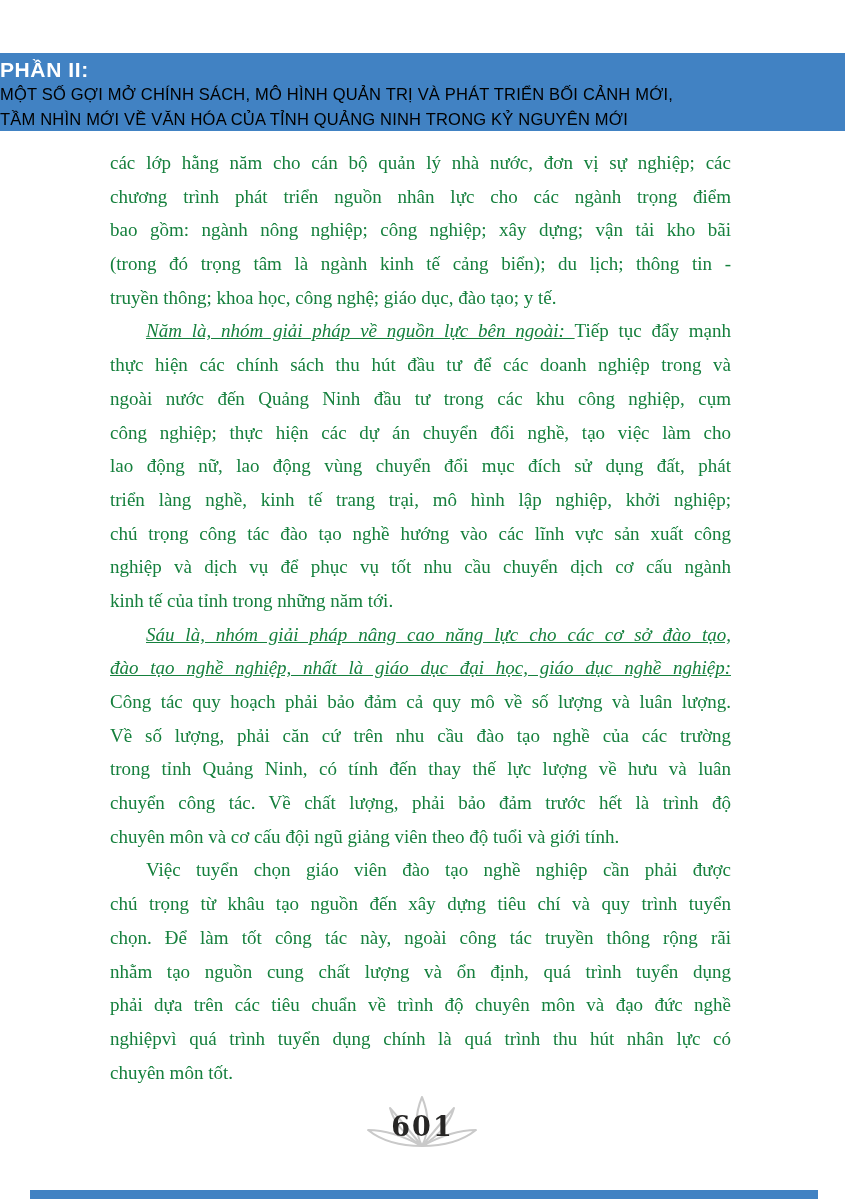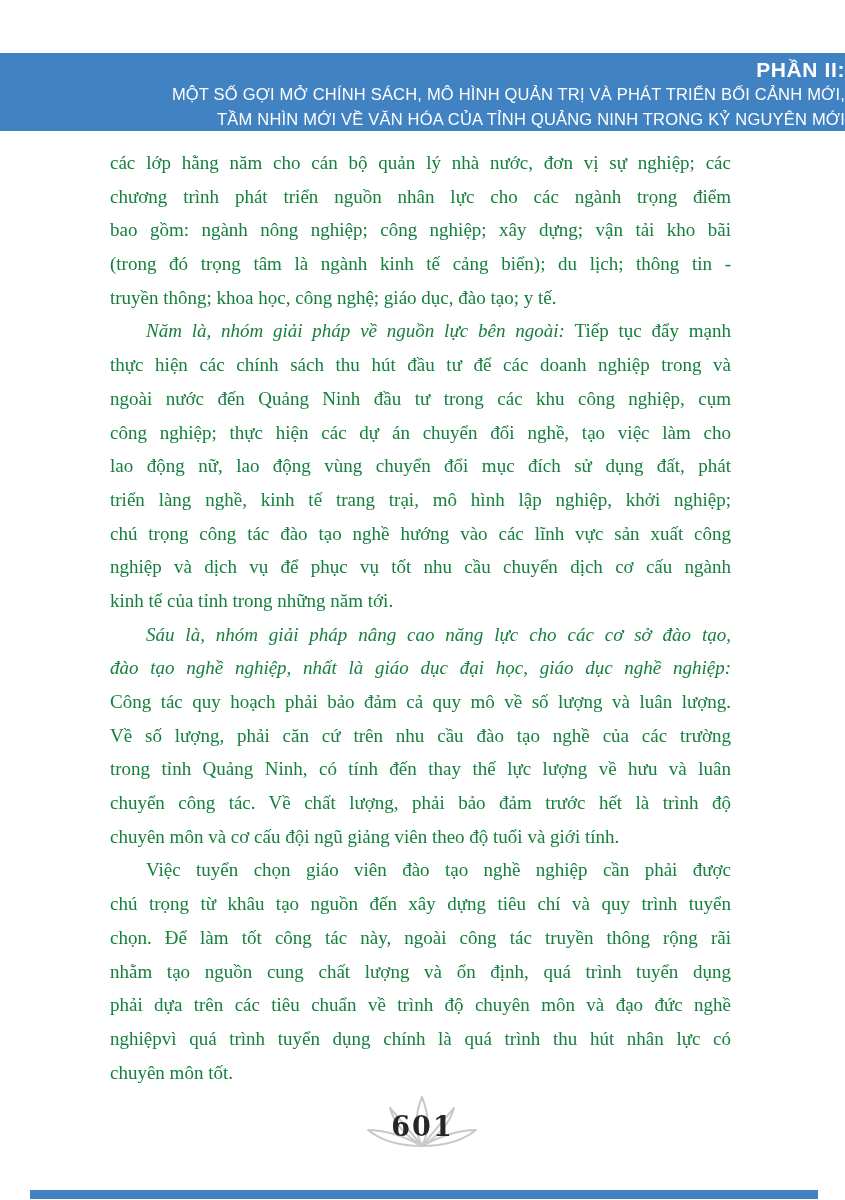--- a/index.html
+++ b/index.html
@@ -10,34 +10,34 @@
     overflow: hidden;
     font-family: "Liberation Serif", serif;
   }
 
   
   .banner {
     position: absolute;
     left: 0; top: 53px;
     width: 845px; height: 78px;
     background: #4182c3;
-    text-align: right;
+    text-align: left;
     font-family: "Liberation Sans", sans-serif;
     box-sizing: border-box;
     padding-top: 4px;
   }
   .banner-line1 {
     color: #ffffff;
     font-size: 21px;
     font-weight: bold;
     line-height: 25px;
     letter-spacing: 0.6px;
   }
   .banner-line2, .banner-line3 {
-    color: #ffffff;
+    color: #000000;
     font-size: 16.5px;
     font-weight: 500;
     line-height: 24.5px;
     letter-spacing: 0.2px;
   }
 
   
   .content {
     position: absolute;
     left: 110px; top: 146px;
@@ -52,21 +52,21 @@
     text-align-last: justify;
     -moz-text-align-last: justify;
     overflow: hidden;
     white-space: nowrap;
   }
   .line.last {
     text-align-last: left;
     -moz-text-align-last: left;
   }
   .line.indent { text-indent: 36px; }
-  .line i { font-style: italic; }
+  .line i { font-style: italic; text-decoration: underline; }
 
   
   .footer {
     position: absolute;
     left: 0; top: 1094px;
     width: 845px; height: 70px;
     text-align: center;
   }
   .lotus {
     position: absolute;

